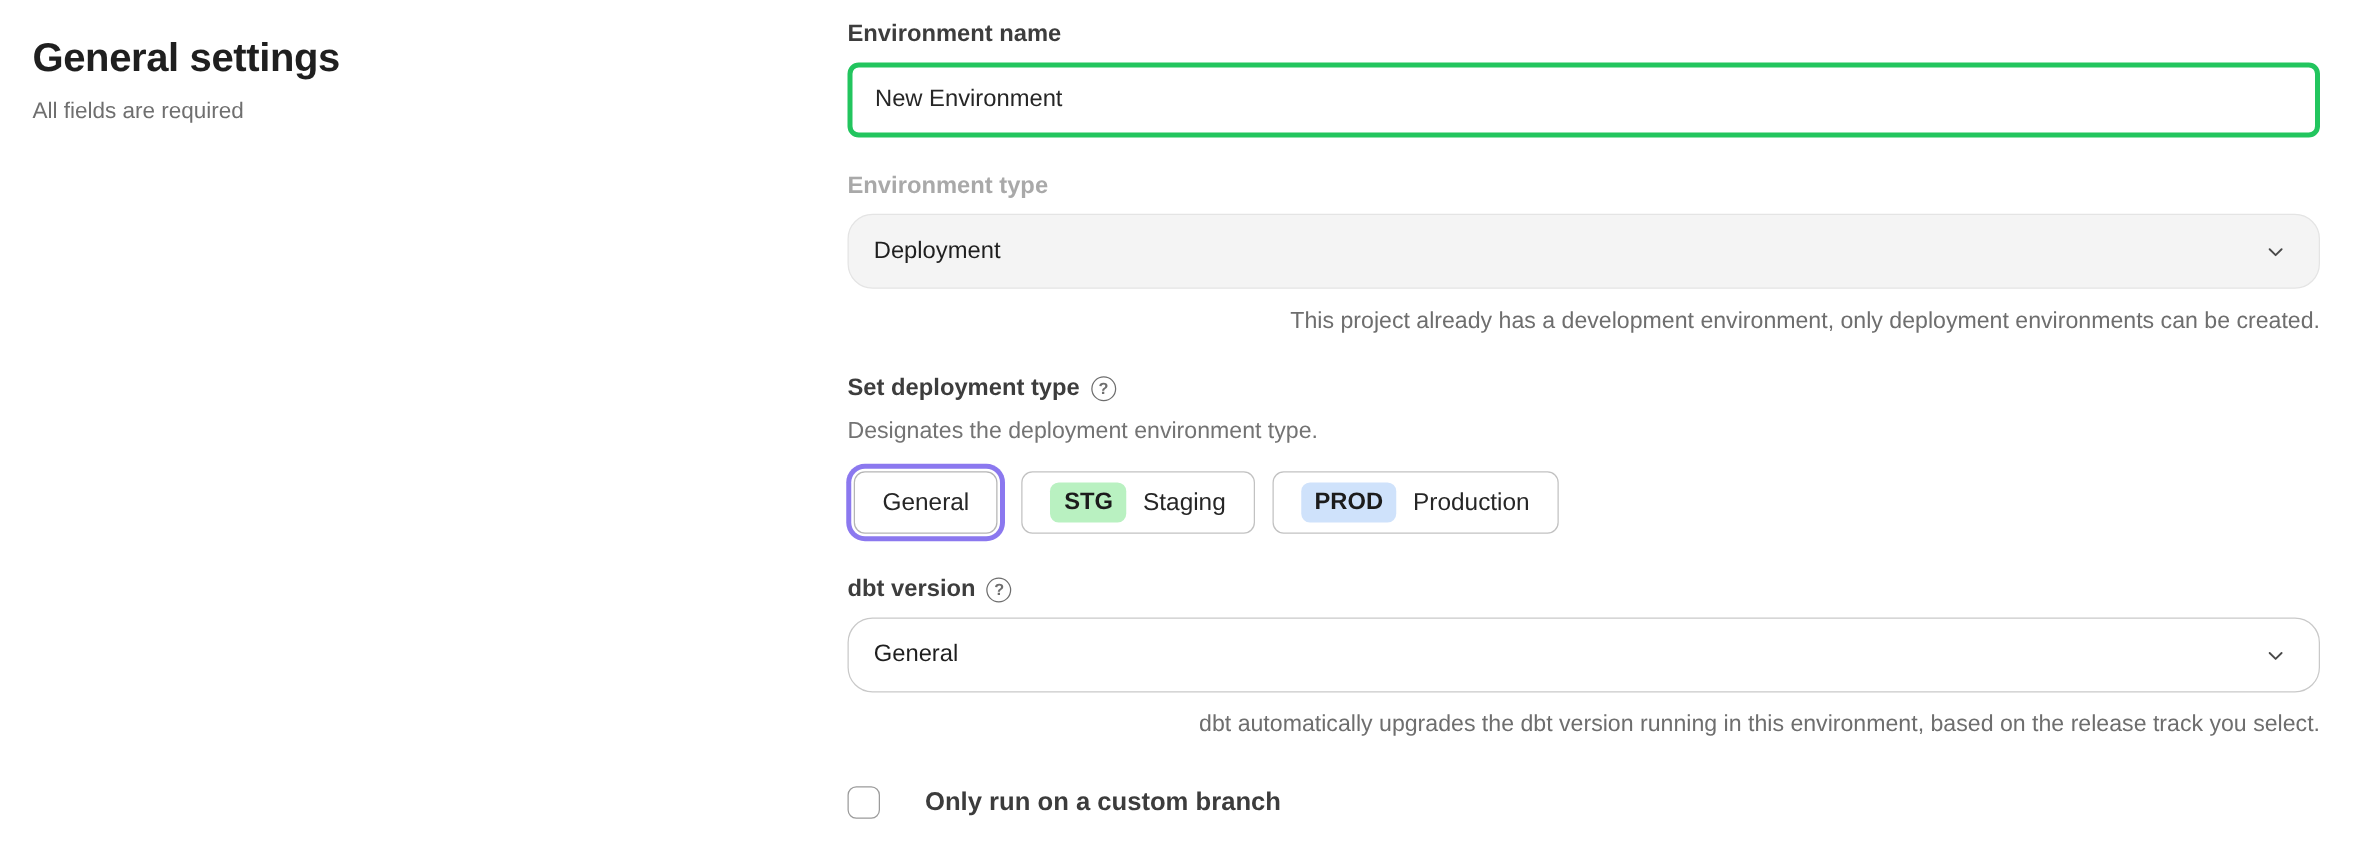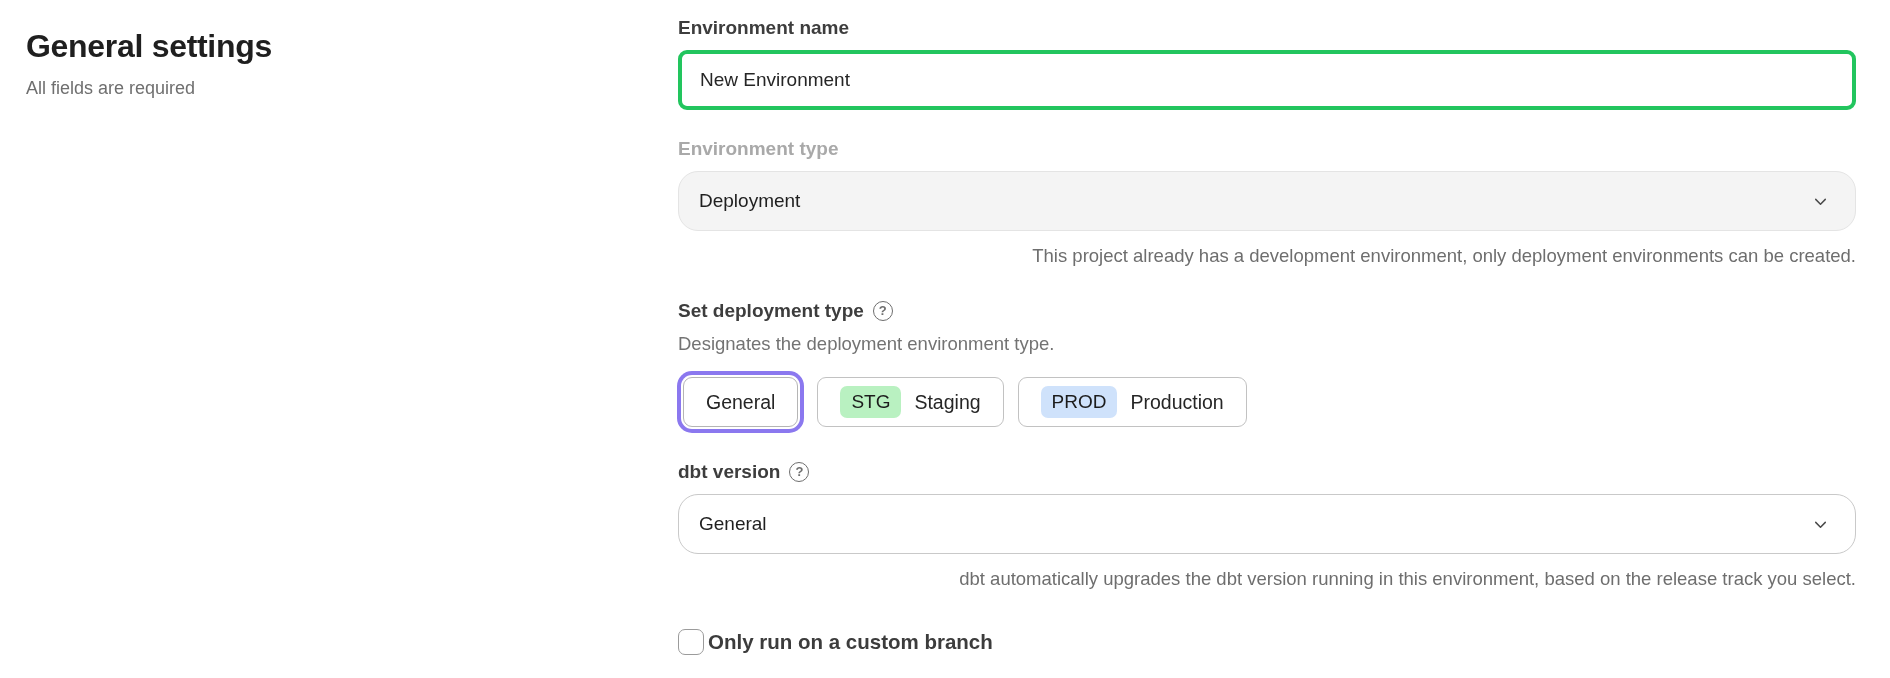--- a/index.html
+++ b/index.html
@@ -71,26 +71,26 @@
     font-family: inherit; font-weight: 500;
   }
   .type-button.selected {
     border-color: #b5b5b5;
     box-shadow: 0 0 0 2px #ffffff, 0 0 0 6px #8b78ef;
     margin: 0 5px;
   }
   .type-badge {
     display: inline-flex; align-items: center;
     padding: 5px 11px; border-radius: 7px;
-    font-size: 19px; font-weight: 400; color: #1c1c1c;
+    font-size: 19px; font-weight: 700; color: #1c1c1c;
   }
   .badge-stg  { background: #b9f1c1; }
   .badge-prod { background: #cfe2fb; }
 
-  .checkbox-row { display: flex; align-items: center; gap: 4px; margin-top: 38px; }
+  .checkbox-row { display: flex; align-items: center; gap: 36px; margin-top: 38px; }
   .checkbox {
     width: 26px; height: 26px; border: 1.6px solid #9b9b9b;
     border-radius: 7px; background: #fff; cursor: pointer; flex: 0 0 auto;
   }
   .checkbox-label { font-size: 20.5px; font-weight: 600; color: #3c3c3c; cursor: pointer; }
 </style>
 </head>
 <body>
 
 <div class="layout">

